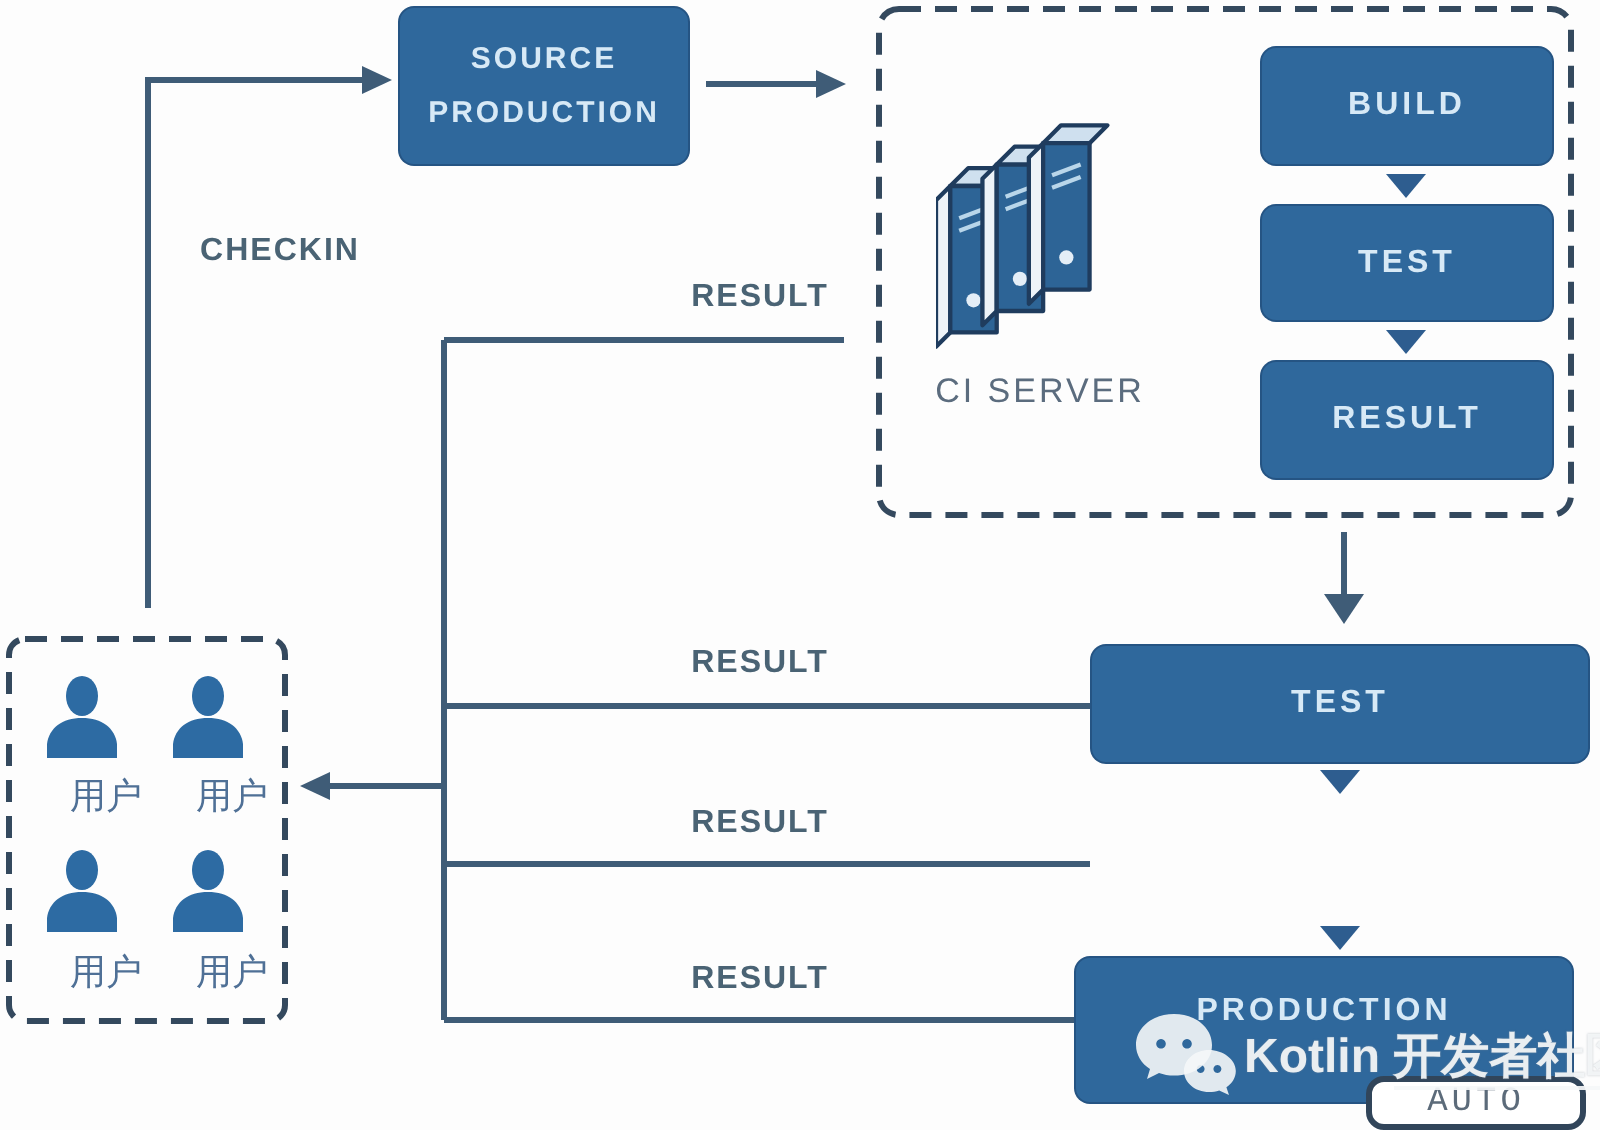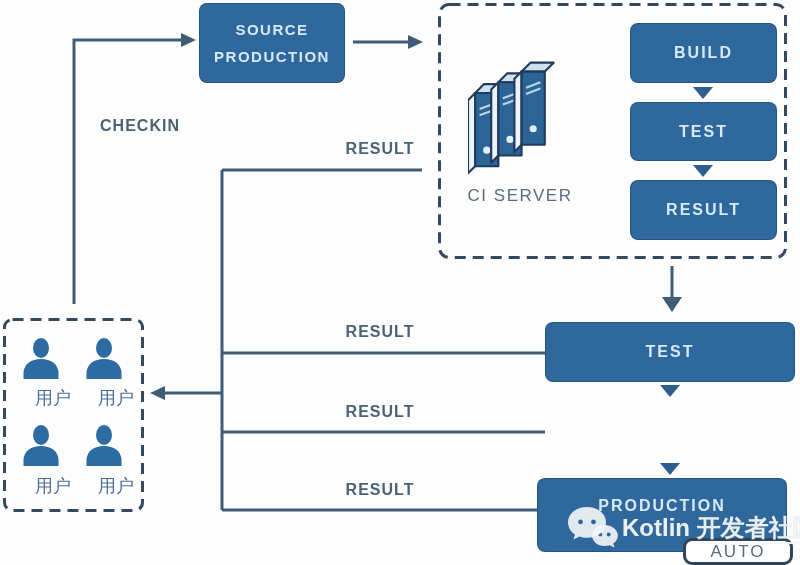--- a/index.html
+++ b/index.html
@@ -34,21 +34,21 @@
     color:var(--user-label); font-size:18px; text-align:right; line-height:24px;
   }
   svg.wires{position:absolute; left:0; top:0; pointer-events:none;}
   .wire{stroke:var(--wire); stroke-width:3; fill:none;}
   .dashrect{stroke:var(--dash); stroke-width:3; fill:none; stroke-dasharray:11 7;}
   .head{fill:var(--wire); stroke:none;}
   .tri{fill:var(--tri); stroke:none;}
   .autobox{
     background:#fff; border:3px solid var(--auto-border); border-radius:9px;
     color:var(--auto-text); font-size:17px; letter-spacing:2px;
-    display:flex; align-items:center; justify-content:center; box-sizing:border-box;
+    display:flex; align-items:center; justify-content:center; box-sizing:border-box;font-family:Liberation Mono, monospace;
   }
   .wm-text{
     color:rgba(245,247,248,.92); font-weight:bold; font-size:24px; white-space:nowrap;
     text-shadow:0 0 1px rgba(140,150,160,.55);
   }
   .wm-text .zh{ border-bottom:2px solid rgba(245,247,248,.92); padding-bottom:1px; }
   .srcbox{ font-size:15px; letter-spacing:1.5px; line-height:27px; }
 </style>
 </head>
 <body>

